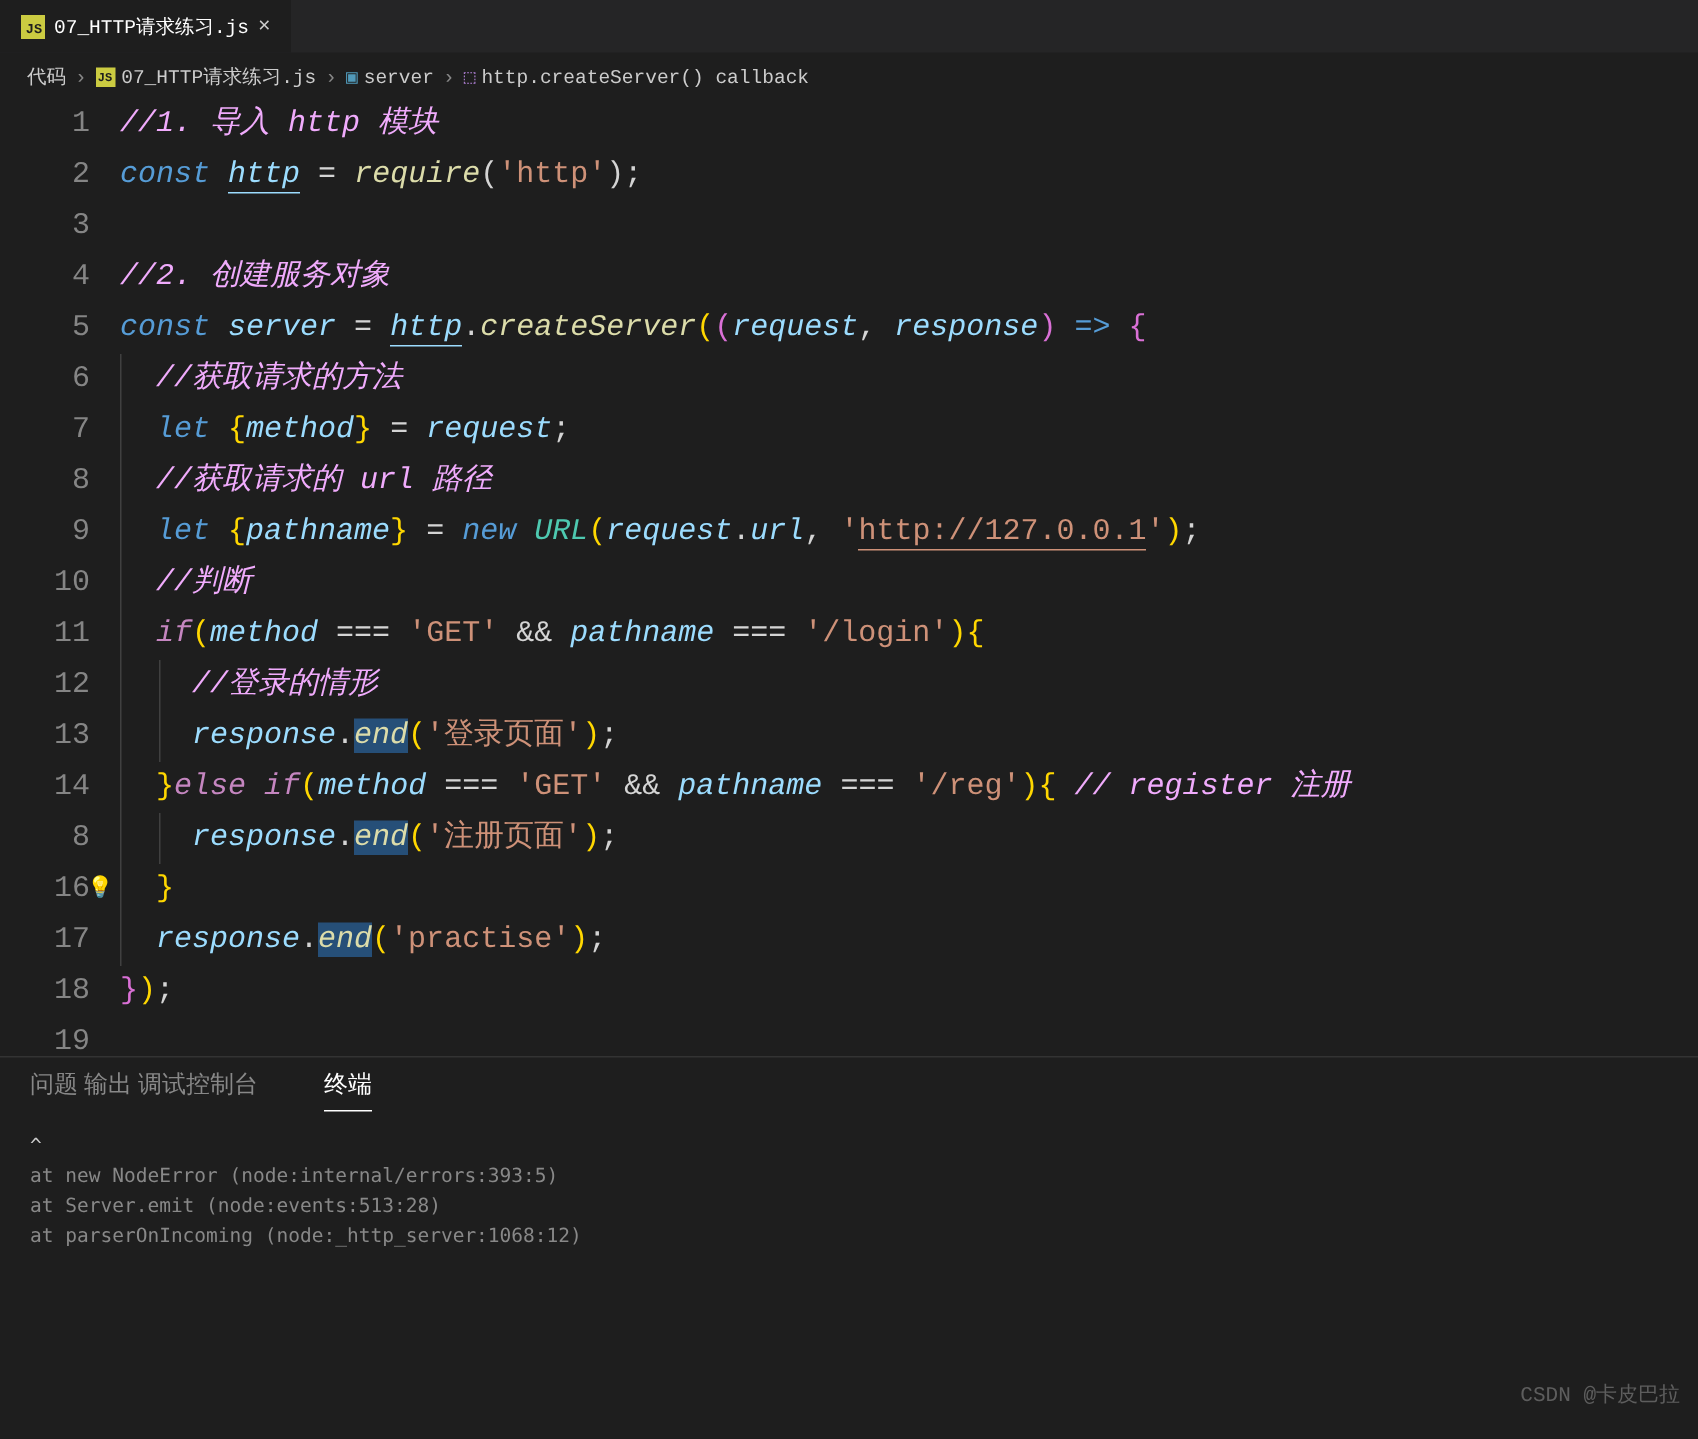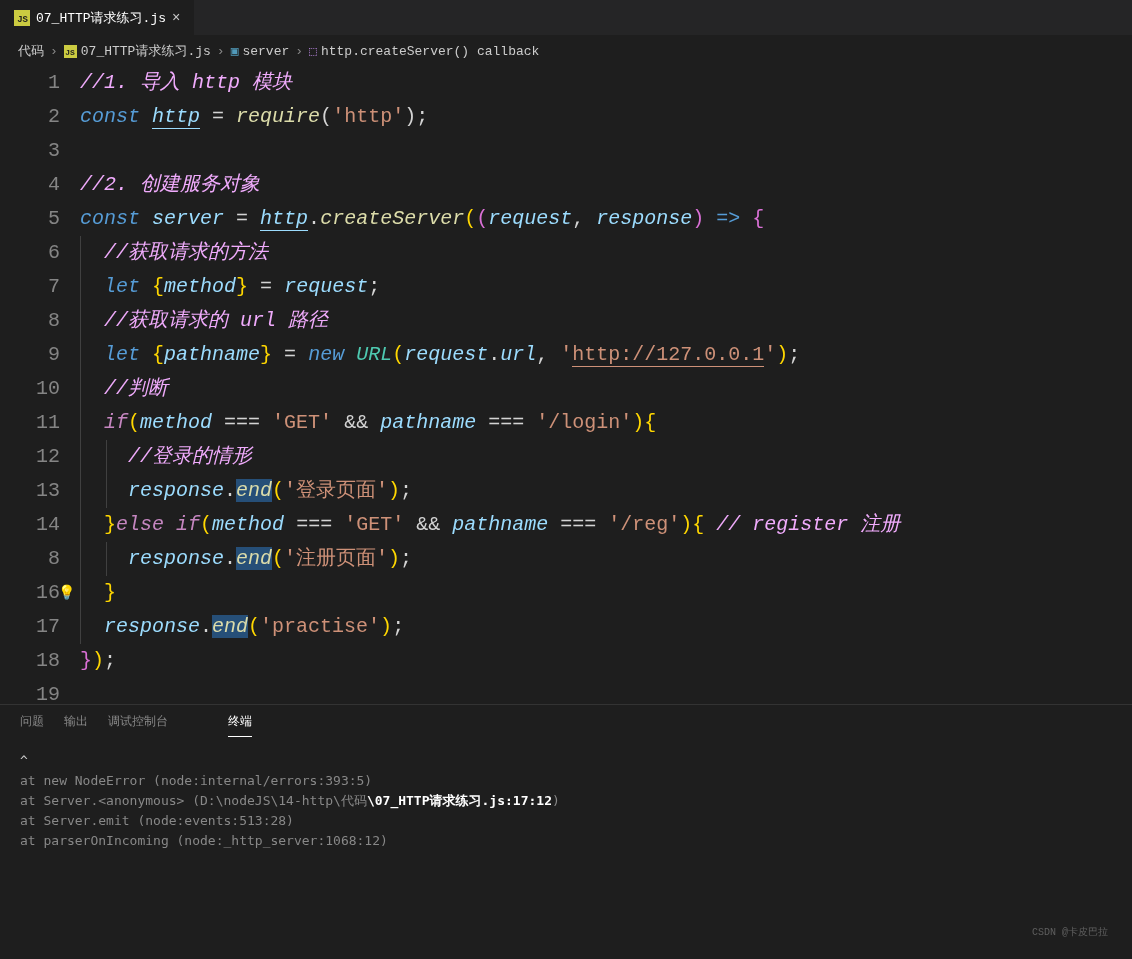--- a/index.html
+++ b/index.html
@@ -111,23 +111,23 @@
     }
     .terminal-panel {
       height: 255px;
       background: #1e1e1e;
       border-top: 1px solid #333;
       display: flex;
       flex-direction: column;
     }
     .terminal-tabs {
       display: flex;
-      gap: 20px;
+      gap: 4px;
       padding: 8px 20px 0;
-      font-size: 12px;
+      font-size: 16px;
       color: #888;
     }
     .term-tab { padding-bottom: 6px; cursor: pointer; }
     .term-tab.active { color: #fff; border-bottom: 1px solid #fff; margin-left: 40px; }
     .terminal-content {
       flex: 1;
       padding: 14px 20px;
       font-size: 13px;
       line-height: 20px;
       font-family: Consolas, monospace;
@@ -139,23 +139,23 @@
     .term-cursor {
       display: inline-block;
       width: 1px;
       height: 15px;
       background: #cccccc;
       vertical-align: middle;
     }
     .watermark {
       position: absolute;
       bottom: 20px;
-      right: 24px;
+      right: 12px;
       color: #888;
-      font-size: 10px;
+      font-size: 14px;
       opacity: 0.6;
     }
   </style>
 </head>
 <body>
 
 <div class="tab-bar">
   <div class="tab active">
     <span class="js-icon">JS</span>
     <span>07_HTTP请求练习.js</span>
@@ -205,19 +205,18 @@
   <div class="terminal-tabs" id="term-tabs">
       <div class="term-tab">问题</div>
       <div class="term-tab">输出</div>
       <div class="term-tab">调试控制台</div>
       <div class="term-tab active">终端</div>
     </div>
   <div class="terminal-content" id="term-content">
       <div><span>    ^</span></div>
       <div><span> </span></div>
       <div><span class="term-path">    at new NodeError (node:internal/errors:393:5)</span></div>
-      <div><span class="term-path">    at Server.&lt;anonymous&gt; </span><span class="term-path">(</span><span class="term-path">D:\nodeJS\14-http\代码</span><span class="term-bold">\07_HTTP请求练习.js:17:12</span><span class="term-path">)</span></div>
       <div><span class="term-path">    at Server.emit (node:events:513:28)</span></div>
       <div><span class="term-path">    at parserOnIncoming (node:_http_server:1068:12)</span></div>
     </div>
 </div>
 
 <div class="watermark">CSDN @卡皮巴拉</div>
 
 </body></html>

